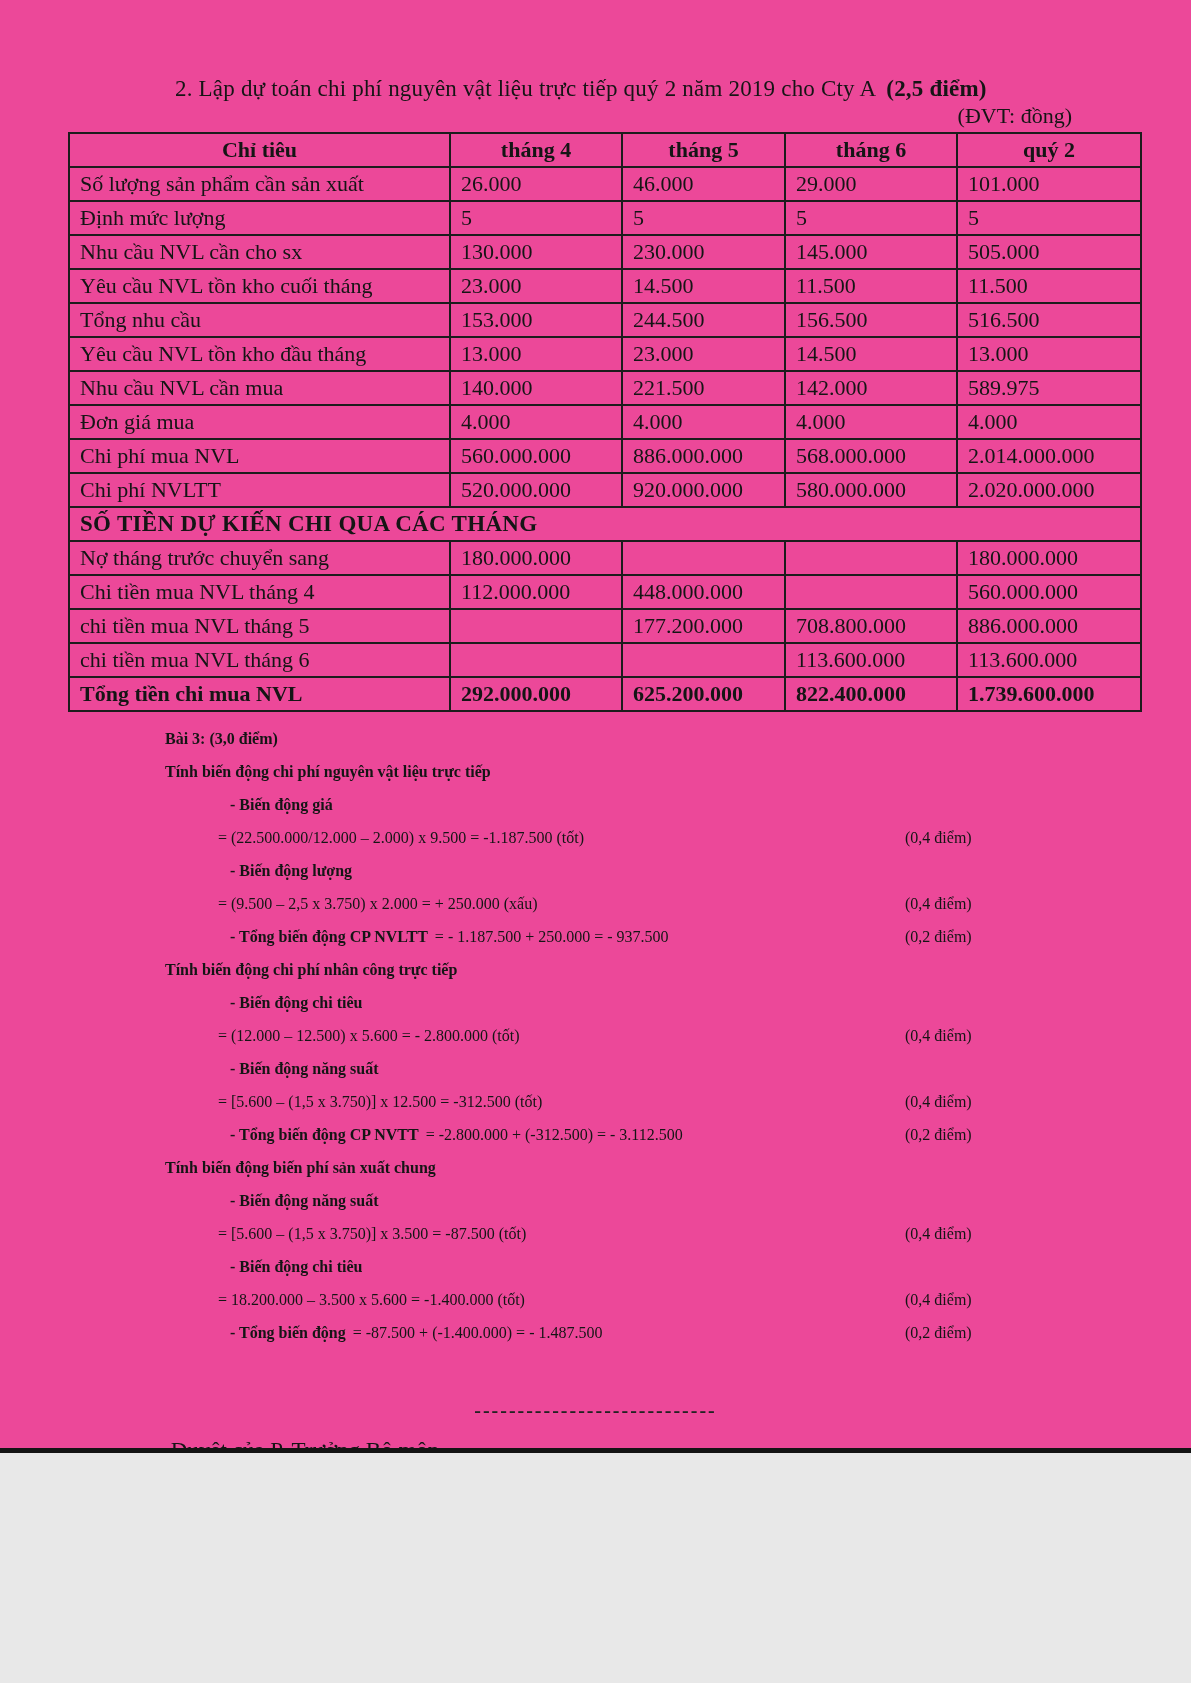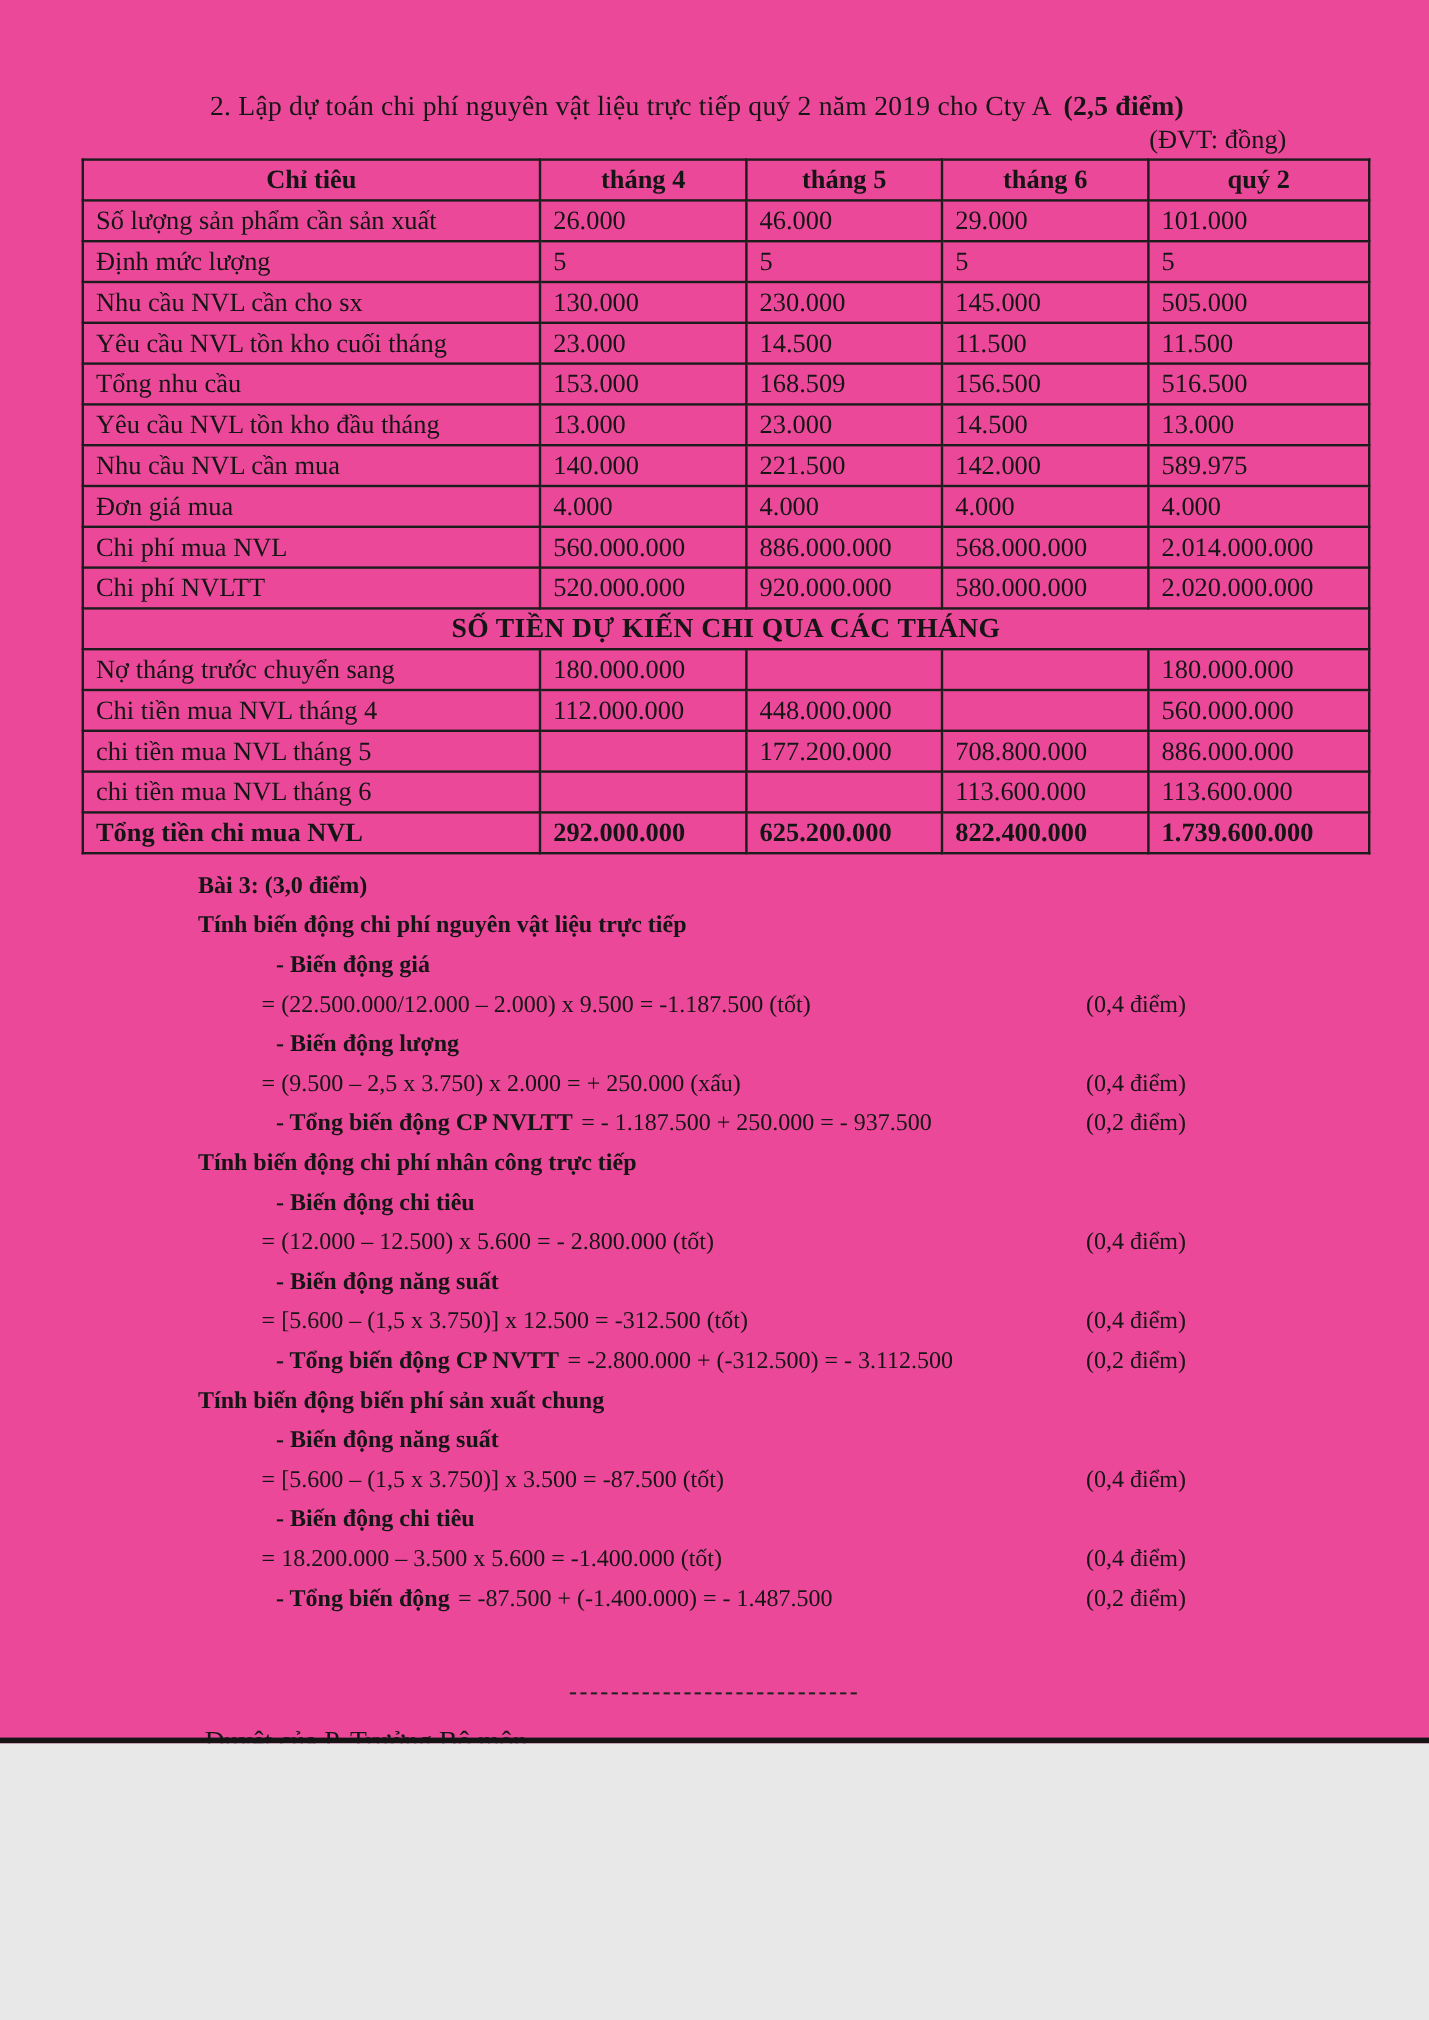--- a/index.html
+++ b/index.html
@@ -45,32 +45,31 @@
     height:34px;
     padding:0 10px;
     line-height:1.15;
     overflow:hidden;
     white-space:nowrap;
   }
   table.budget th { font-weight:bold; text-align:center; }
   td.lbl { text-align:left; padding-left:9px; }
   td.num { text-align:left; padding-right:12px; }
   tr.section-row td {
-    text-align:center;
     font-weight:bold;
     font-size:23px;
     letter-spacing:.3px;
   }
   tr.total-row td { font-weight:bold; }
   
   .b3 {
     position:relative;
     margin:10px 0 0 165px;
     width:1000px;
-    font-size:20px;
+    font-size:16px;
     line-height:33px;
   }
   .b3-heading { font-weight:bold; }
   .b3-title   { font-weight:bold; }
   .b3-label   { font-weight:bold; padding-left:65px; }
   .b3-line    { position:relative; padding-left:53px; white-space:nowrap; }
   .b3-line.total { padding-left:65px; }
   .b3-line .bold { font-weight:bold; }
   .b3-line .rest { margin-left:7px; }
   .points {
@@ -155,21 +154,21 @@
       <tr>
         <td class="lbl">Yêu cầu NVL tồn kho cuối tháng</td>
         <td class="num">23.000</td>
         <td class="num">14.500</td>
         <td class="num">11.500</td>
         <td class="num">11.500</td>
       </tr>
       <tr>
         <td class="lbl">Tổng nhu cầu</td>
         <td class="num">153.000</td>
-        <td class="num">168.509</td>
+        <td class="num">244.500</td>
         <td class="num">156.500</td>
         <td class="num">516.500</td>
       </tr>
       <tr>
         <td class="lbl">Yêu cầu NVL tồn kho đầu tháng</td>
         <td class="num">13.000</td>
         <td class="num">23.000</td>
         <td class="num">14.500</td>
         <td class="num">13.000</td>
       </tr>

